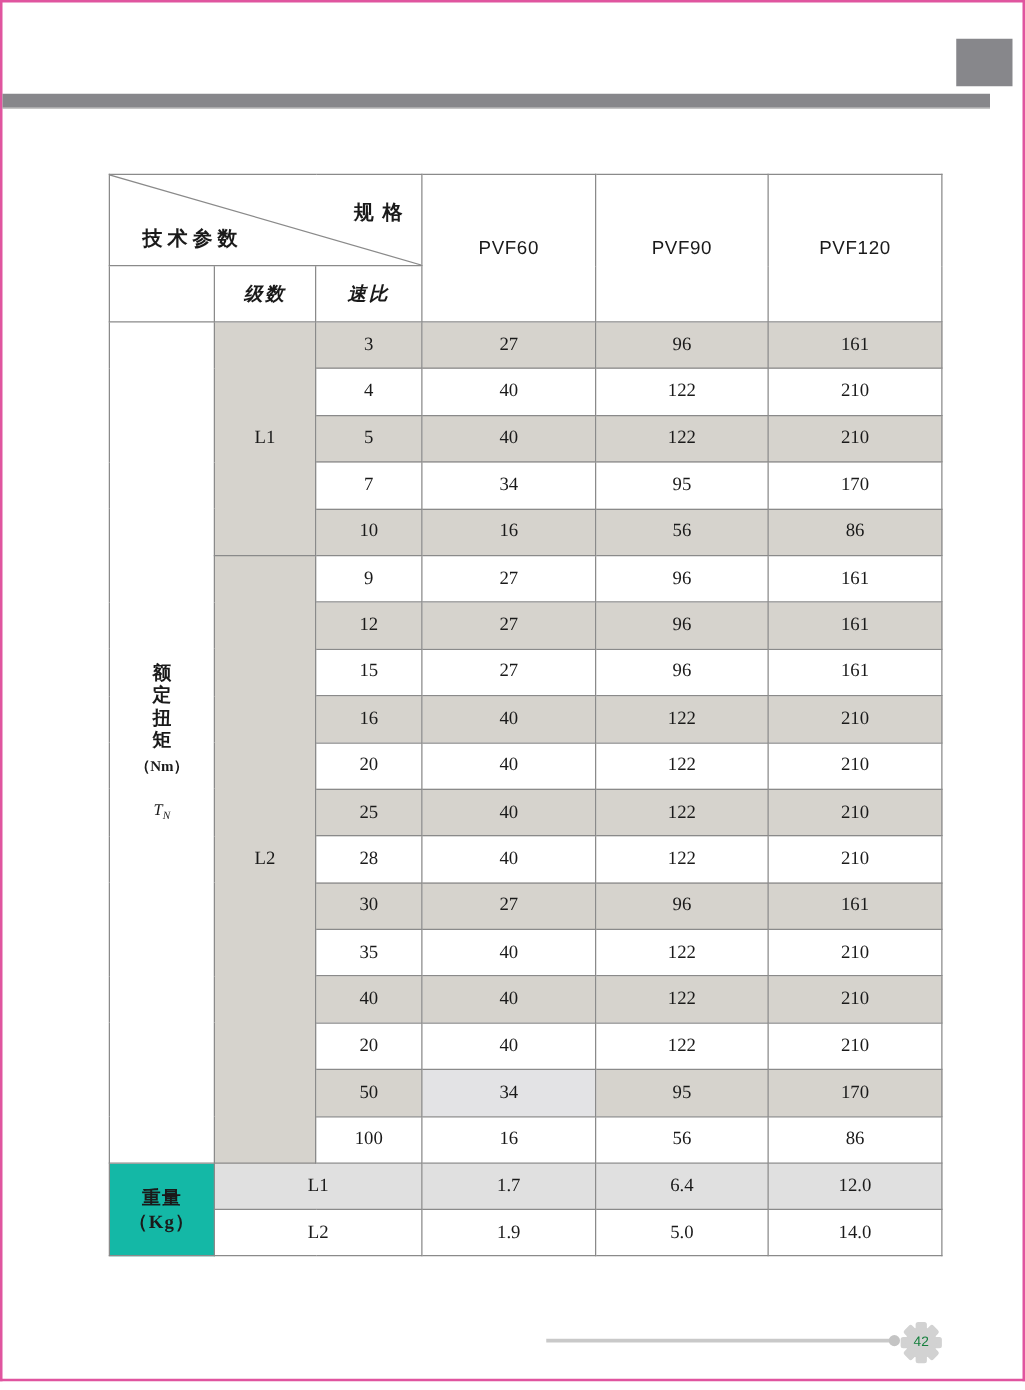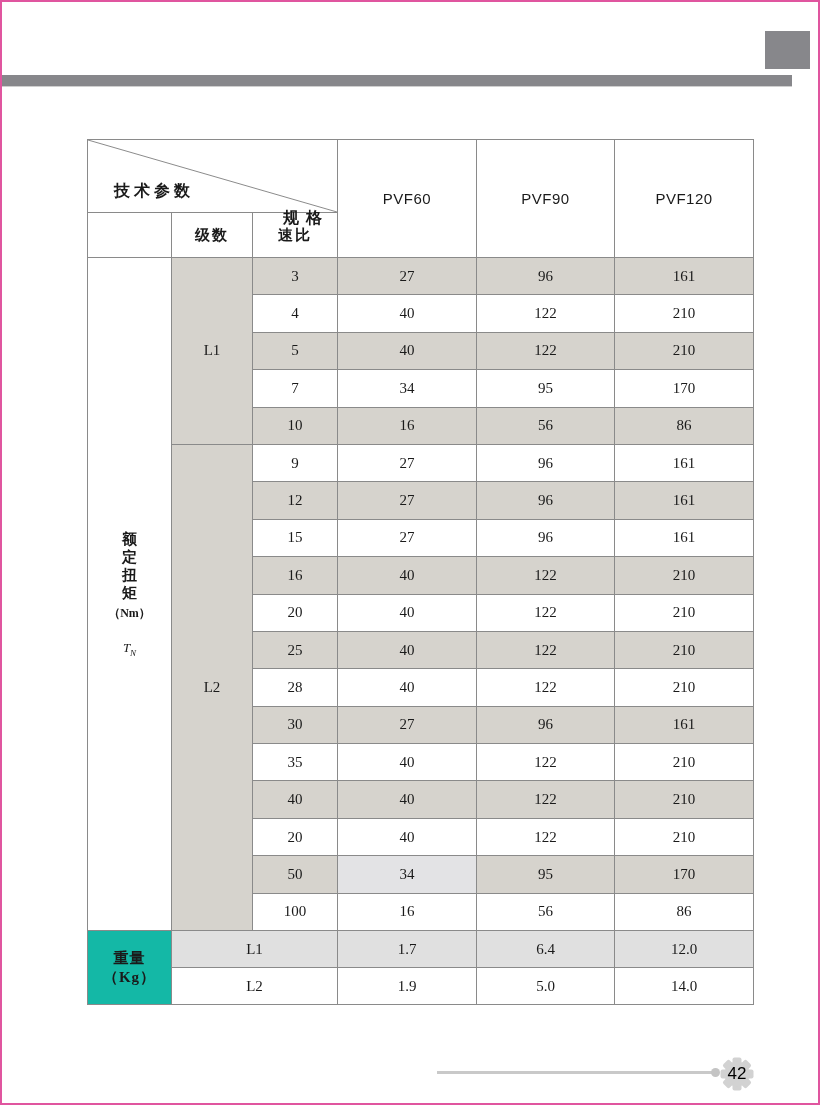--- a/index.html
+++ b/index.html
@@ -18,36 +18,36 @@
   .spec-table td{border:1px solid #8a8a8a;text-align:center;vertical-align:middle;
                  padding:0;font-size:15px;color:#1a1a1a;}
   tr.h1{height:73px;} tr.h2{height:45px;}
   tr.data-row{height:37.4px;} tr.weight-row{height:37px;}
   .shade{background:#d6d3cd;}
   .shade-light{background:#e3e3e5;}
   .wshade{background:#e0e0e0;}
   .diag-cell{position:relative;padding:0;}
   .diag-svg{position:absolute;left:0;top:0;width:100%;height:100%;}
   .corner-param{position:absolute;left:26px;bottom:10px;font-weight:700;font-size:16px;letter-spacing:4px;}
-  .corner-spec{position:absolute;right:8px;top:20px;font-weight:700;font-size:16px;letter-spacing:7px;margin-top:48px;}
-  .subhead{font-weight:700;font-size:15px;letter-spacing:2px;}
+  .corner-spec{position:absolute;right:8px;top:20px;font-weight:700;font-size:16px;letter-spacing:7px;}
+  .subhead{font-weight:700;font-size:15px;letter-spacing:2px;font-style:italic;}
   .pvf-head{font-family:"Liberation Sans","DejaVu Sans",sans-serif;font-size:15px;letter-spacing:0.5px;}
   .torque-cell{background:#ffffff;}
   .torque-chars div{font-weight:700;font-size:15px;line-height:18px;letter-spacing:0;}
   .torque-unit{font-weight:700;font-size:12px;margin-top:3px;}
   .torque-sym{font-size:13px;font-style:italic;margin-top:18px;}
   .torque-sym sub{font-size:9px;}
   .stage-cell{font-size:15px;}
   .weight-label{font-weight:700;font-size:15px;letter-spacing:1px;background:#14b8a6;}
   
   .footer-line{position:absolute;left:437px;top:1071px;width:280px;height:3px;background:#c9c9c9;}
   .footer-dot{position:absolute;left:711px;top:1068px;width:9px;height:9px;border-radius:50%;background:#c4c4c4;}
   .gear-wrap{position:absolute;left:716px;top:1053px;width:42px;height:42px;}
   .gear-num{position:absolute;left:0;top:0;width:42px;height:42px;display:flex;align-items:center;justify-content:center;
-            font-size:17px;color:#000000;font-family:"Liberation Sans","DejaVu Sans",sans-serif;}
+            font-size:11px;color:#15803d;font-family:"Liberation Sans","DejaVu Sans",sans-serif;}
 </style>
 </head>
 <body>
 
 <div class="page">
 
   <div class="border-top"></div>
   <div class="border-left"></div>
   <div class="border-right"></div>
   <div class="border-bottom"></div>

